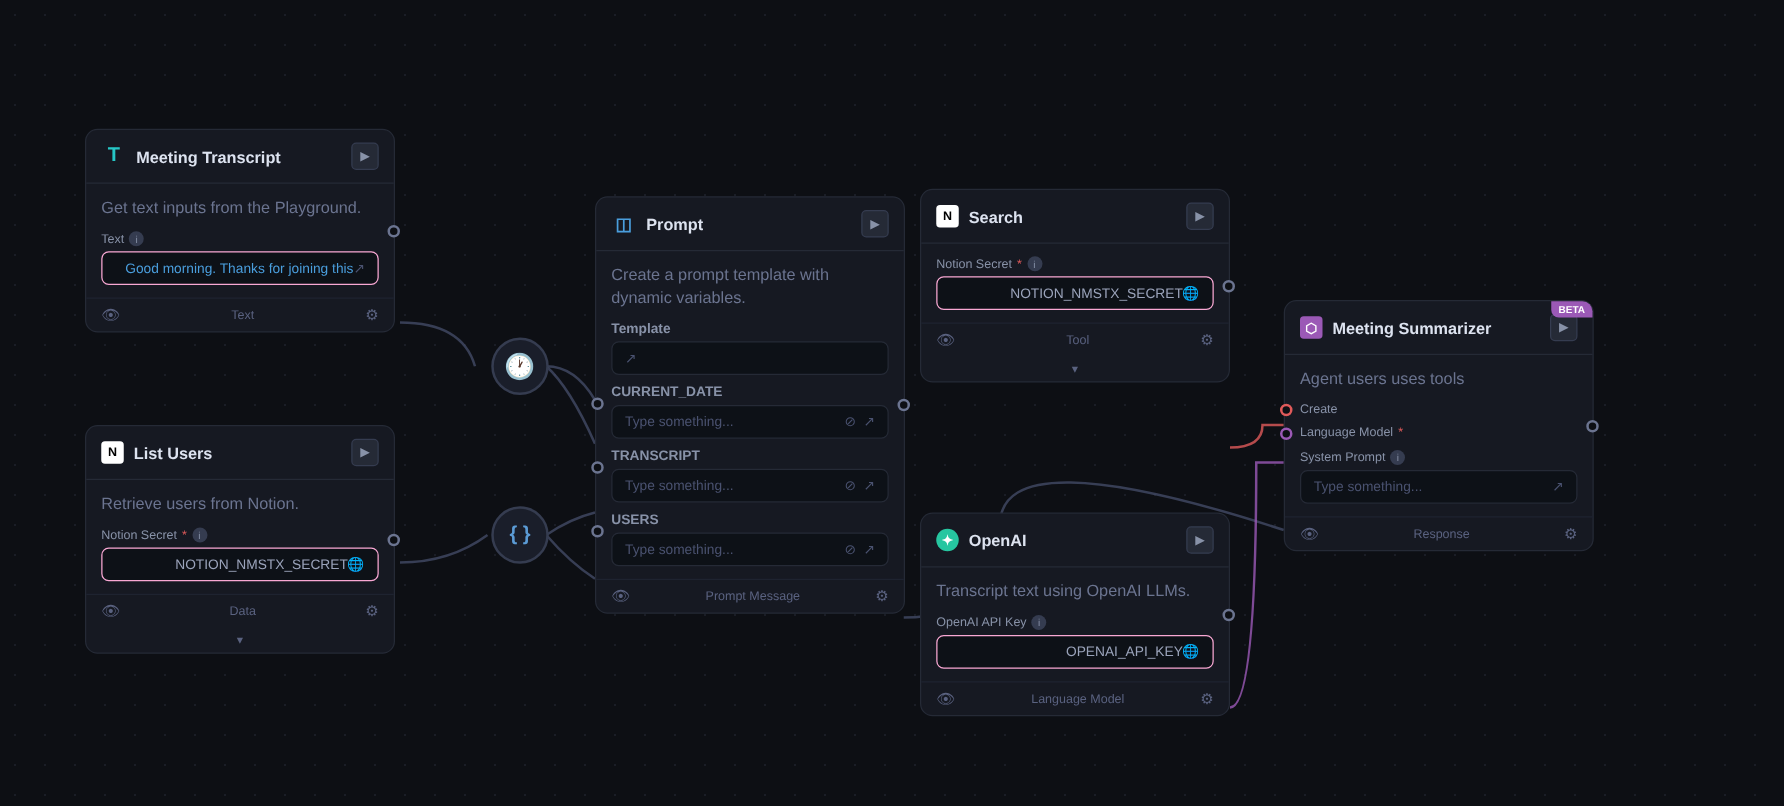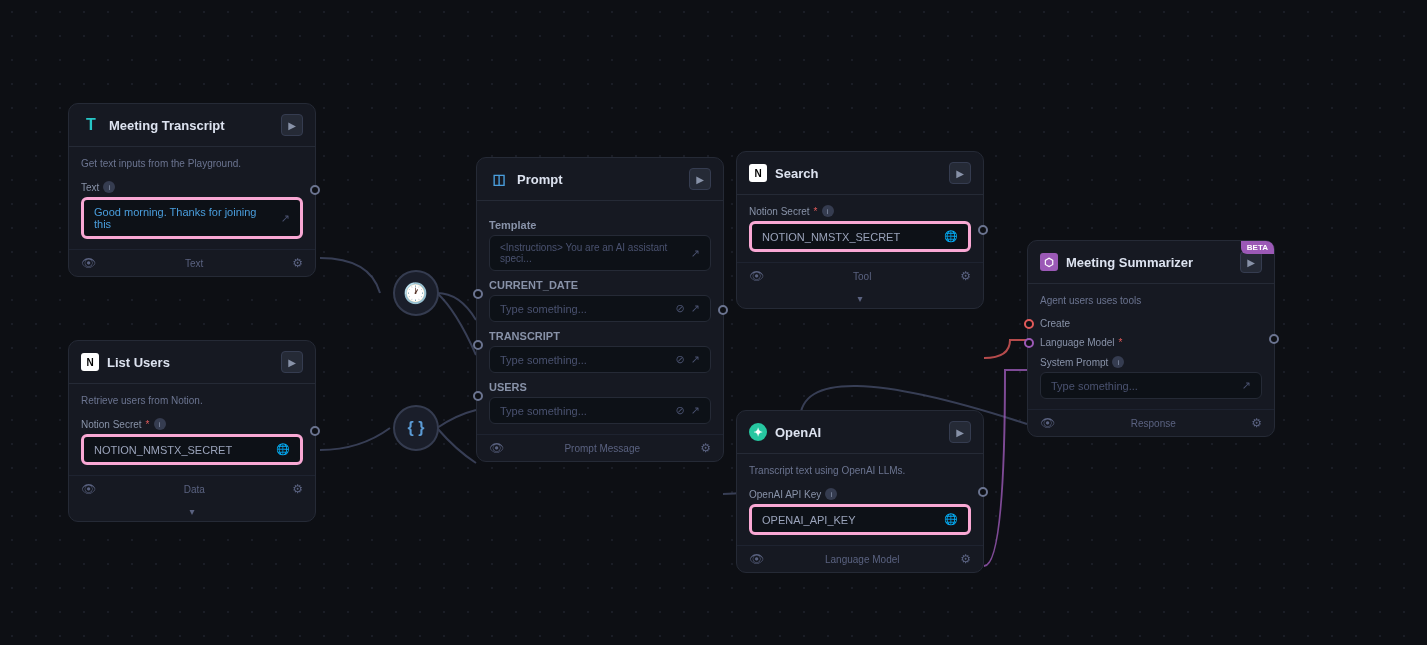--- a/index.html
+++ b/index.html
@@ -64,21 +64,21 @@
       cursor: pointer;
       color: #8892a8;
       font-size: 10px;
     }
 
     .node-body {
       padding: 10px 12px;
     }
 
     .node-description {
-      font-size: 10px;
+      font-size: 13px;
       color: #6b7490;
       margin-bottom: 10px;
       line-height: 1.4;
     }
 
     .field-label {
       font-size: 10px;
       color: #8892a8;
       margin-bottom: 4px;
       display: flex;
@@ -97,30 +97,29 @@
       border-radius: 50%;
       display: inline-flex;
       align-items: center;
       justify-content: center;
       font-size: 8px;
       color: #8892a8;
     }
 
     .input-field {
       background: #0d1117;
-      border: 3px solid #f9a8d4;
+      border: 1px solid #f9a8d4;
       border-radius: 6px;
       padding: 6px 10px;
       font-size: 11px;
       color: #9aa3ba;
       display: flex;
       align-items: center;
-      justify-content: space-between;
+      justify-content: flex-end;
       width: 100%;
-      gap: 16px;
     }
 
     .template-field {
       background: #0d1117;
       border: 1px solid #252a36;
       border-radius: 6px;
       padding: 6px 10px;
       font-size: 11px;
       color: #5a6280;
       width: 100%;
@@ -376,23 +375,23 @@
 
 <div class="node" style="left:476px; top:157px; width:248px;">
   <div class="node-header">
     <div class="node-header-left">
       <div class="node-icon" style="color:#4a9edd; font-size:14px;">◫</div>
       <span>Prompt</span>
     </div>
     <div class="play-btn">▶</div>
   </div>
   <div class="node-body">
+    <div class="node-description">Create a prompt template with dynamic variables.</div>
     <div class="section-label">Template</div>
     <div class="template-field">
-      <span style="color:#4a5270; font-size:10px;">&lt;Instructions&gt; You are an AI assistant speci...</span>
       <span style="color:#4a5270;">↗</span>
     </div>
 
     <div style="position:relative; margin-top:8px;">
       <div class="connector-dot input" style="top:10px; left:-16px;"></div>
       <div class="section-label">CURRENT_DATE</div>
       <div class="type-field" style="display:flex; align-items:center; justify-content:space-between;">
         <span>Type something...</span>
         <div style="display:flex; gap:6px;">
           <span style="color:#4a5270;">⊘</span>

